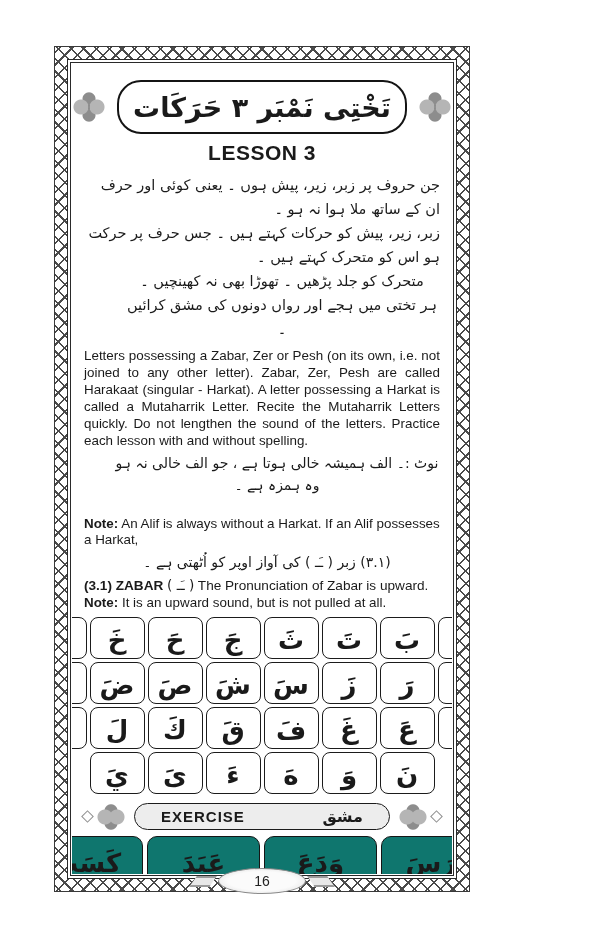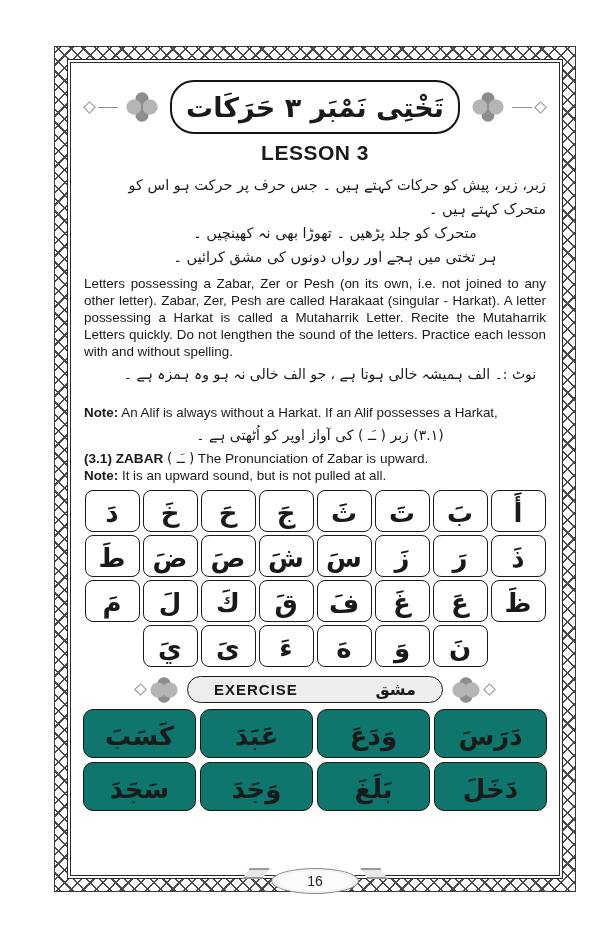--- a/index.html
+++ b/index.html
@@ -1,19 +1,19 @@
 <!DOCTYPE html>
 <html><head>
 <meta charset="utf-8">
 <style>
   html,body{margin:0;padding:0;}
   .page{width:606px;height:936px;background:#ffffff;position:relative;overflow:hidden;
         font-family:"Liberation Sans", sans-serif;color:#1a1a1a;}
   
-  .frame{position:absolute;left:54px;top:46px;width:522px;height:846px;box-sizing:border-box;
+  .frame{position:absolute;left:54px;top:46px;width:416px;height:846px;box-sizing:border-box;
          border:1px solid #3a3a3a;padding:12px;
          background-image:
            repeating-linear-gradient(45deg, transparent 0 3px, #4a4a4a 3px 4.6px, transparent 4.6px 9px),
            repeating-linear-gradient(135deg, transparent 0 3px, #4a4a4a 3px 4.6px, transparent 4.6px 9px);}
   .inner{width:100%;height:100%;box-sizing:border-box;background:#fff;border:1px solid #2a2a2a;position:relative;}
   .inner::before{content:"";position:absolute;inset:2px;border:1px solid #2a2a2a;pointer-events:none;}
   .content{position:absolute;inset:4px;padding:8px 12px 2px;overflow:hidden;}
 
   
   .orn-row{display:flex;align-items:center;justify-content:center;gap:8px;margin-top:8px;}
@@ -64,21 +64,21 @@
   .ex-banner .en{font-size:15px;font-weight:bold;letter-spacing:1px;}
   .ex-banner .ar{font-family:"DejaVu Sans", sans-serif;font-size:16px;font-weight:bold;}
   .ex-grid{margin-top:6px;display:flex;flex-direction:column;gap:4px;align-items:center;}
   .ex-row{display:flex;flex-direction:row-reverse;gap:4px;justify-content:center;}
   .ex-cell{width:113px;height:49px;box-sizing:border-box;border:1.8px solid #161616;border-radius:10px;
        display:flex;align-items:center;justify-content:center;background:#0f766e;
        font-family:"DejaVu Sans", sans-serif;font-weight:bold;font-size:26px;line-height:1;padding-top:5px;}
 
   
   .page-num-wrap{position:absolute;left:50%;bottom:-3px;transform:translateX(-50%);
-       display:flex;gap:5px;z-index:3;}
+       display:flex;align-items:center;gap:5px;z-index:3;}
   .lens{width:86px;height:24px;border-radius:50%;background:radial-gradient(ellipse at center,#fbfbfb 0 55%,#d9d9d9 100%);
        border:1px solid #8a8a8a;display:flex;align-items:center;justify-content:center;
        font-size:14px;color:#222;}
   .wing{width:20px;height:7px;border-top:2px solid #9a9a9a;border-bottom:2px solid #9a9a9a;transform:skewX(-35deg);background:#e8e8e8;}
   .wing.r{transform:skewX(35deg);}
 </style>
 </head>
 <body>
 
 <div class="page">
@@ -98,20 +98,21 @@
           <span class="orn">
             <span class="bloom"></span>
             <span class="stem"></span>
             <span class="gem"></span>
           </span>
         </div>
 
         <div class="lesson-title">LESSON 3</div>
 
         <div class="urdu urdu-intro">
+          <div class="l1">جن حروف پر زبر، زیر، پیش ہوں ۔ یعنی کوئی اور حرف ان کے ساتھ ملا ہوا نہ ہو ۔</div>
           <div class="l2">زبر، زیر، پیش کو حرکات کہتے ہیں ۔ جس حرف پر حرکت ہو اس کو متحرک کہتے ہیں ۔</div>
           <div class="l3">متحرک کو جلد پڑھیں ۔ تھوڑا بھی نہ کھینچیں ۔</div>
           <div class="l4">ہر تختی میں ہجے اور رواں دونوں کی مشق کرائیں ۔</div>
         </div>
 
         <div class="eng-para">Letters possessing a Zabar, Zer or Pesh (on its own, i.e. not joined to any other letter). Zabar, Zer, Pesh are called Harakaat (singular - Harkat). A letter possessing a Harkat is called a Mutaharrik Letter. Recite the Mutaharrik Letters quickly. Do not lengthen the sound of the letters. Practice each lesson with and without spelling.</div>
 
         <div class="urdu urdu-note">نوٹ :۔ الف ہمیشہ خالی ہوتا ہے ، جو الف خالی نہ ہو وہ ہمزہ ہے ۔</div>
         <div class="note-block">
           <b>Note:</b>

